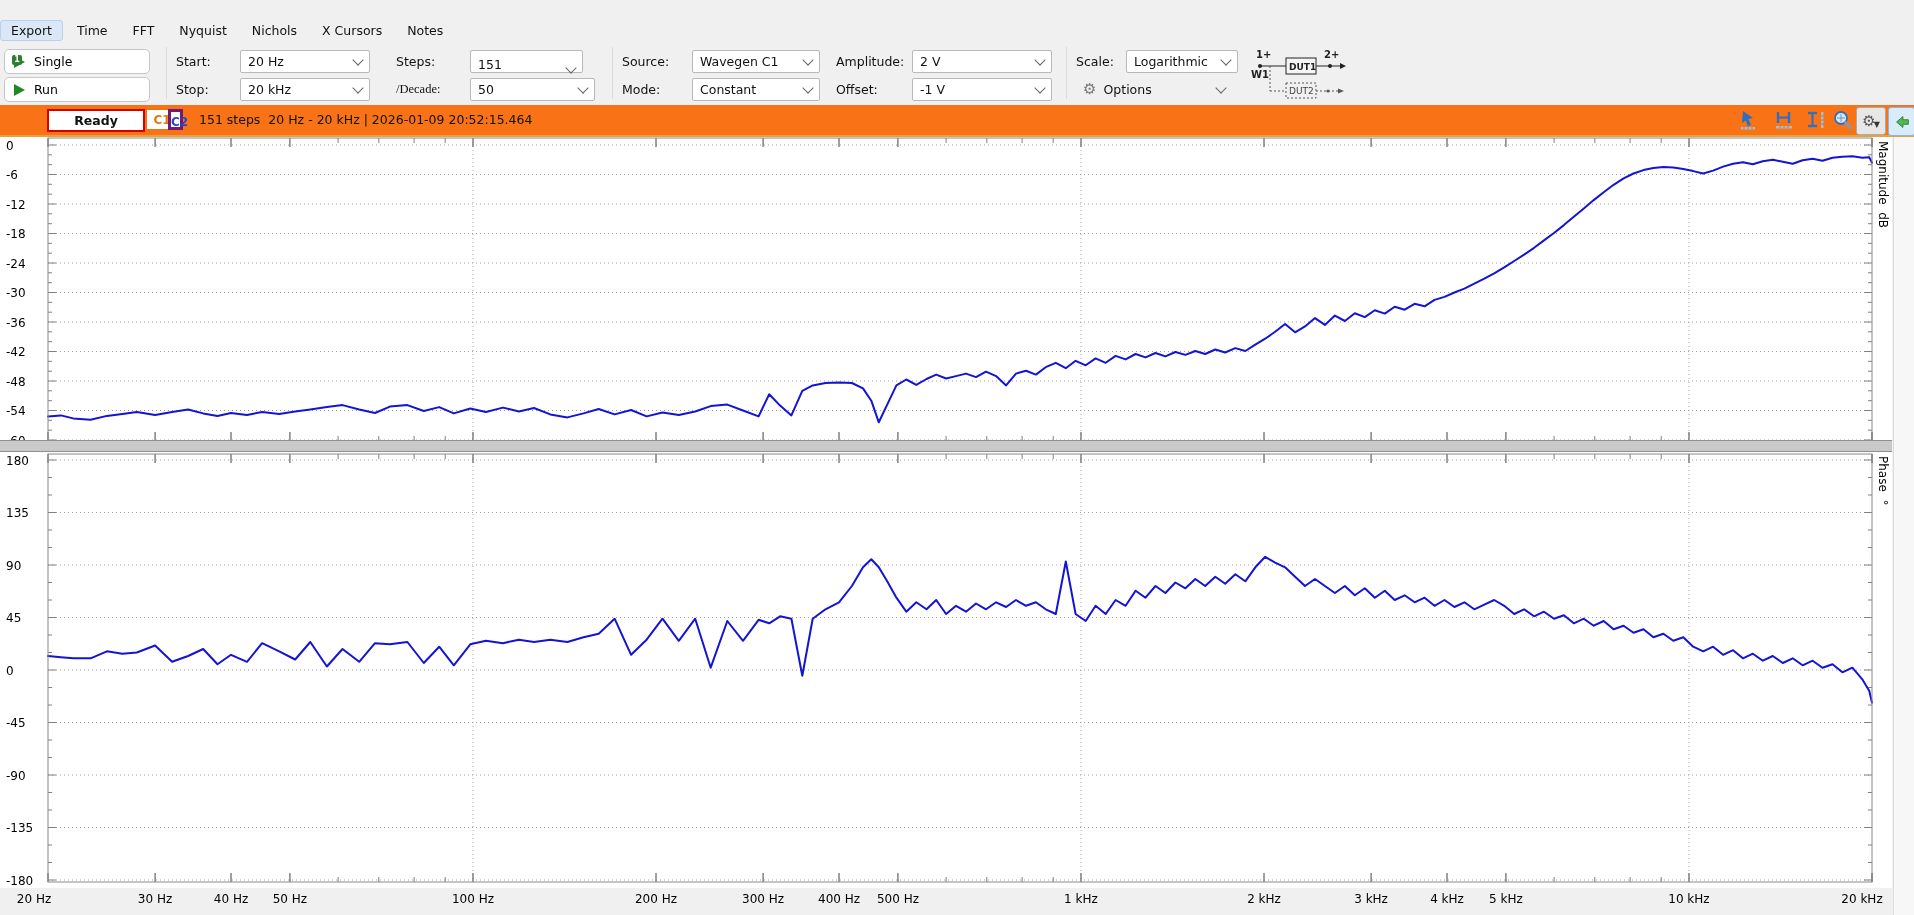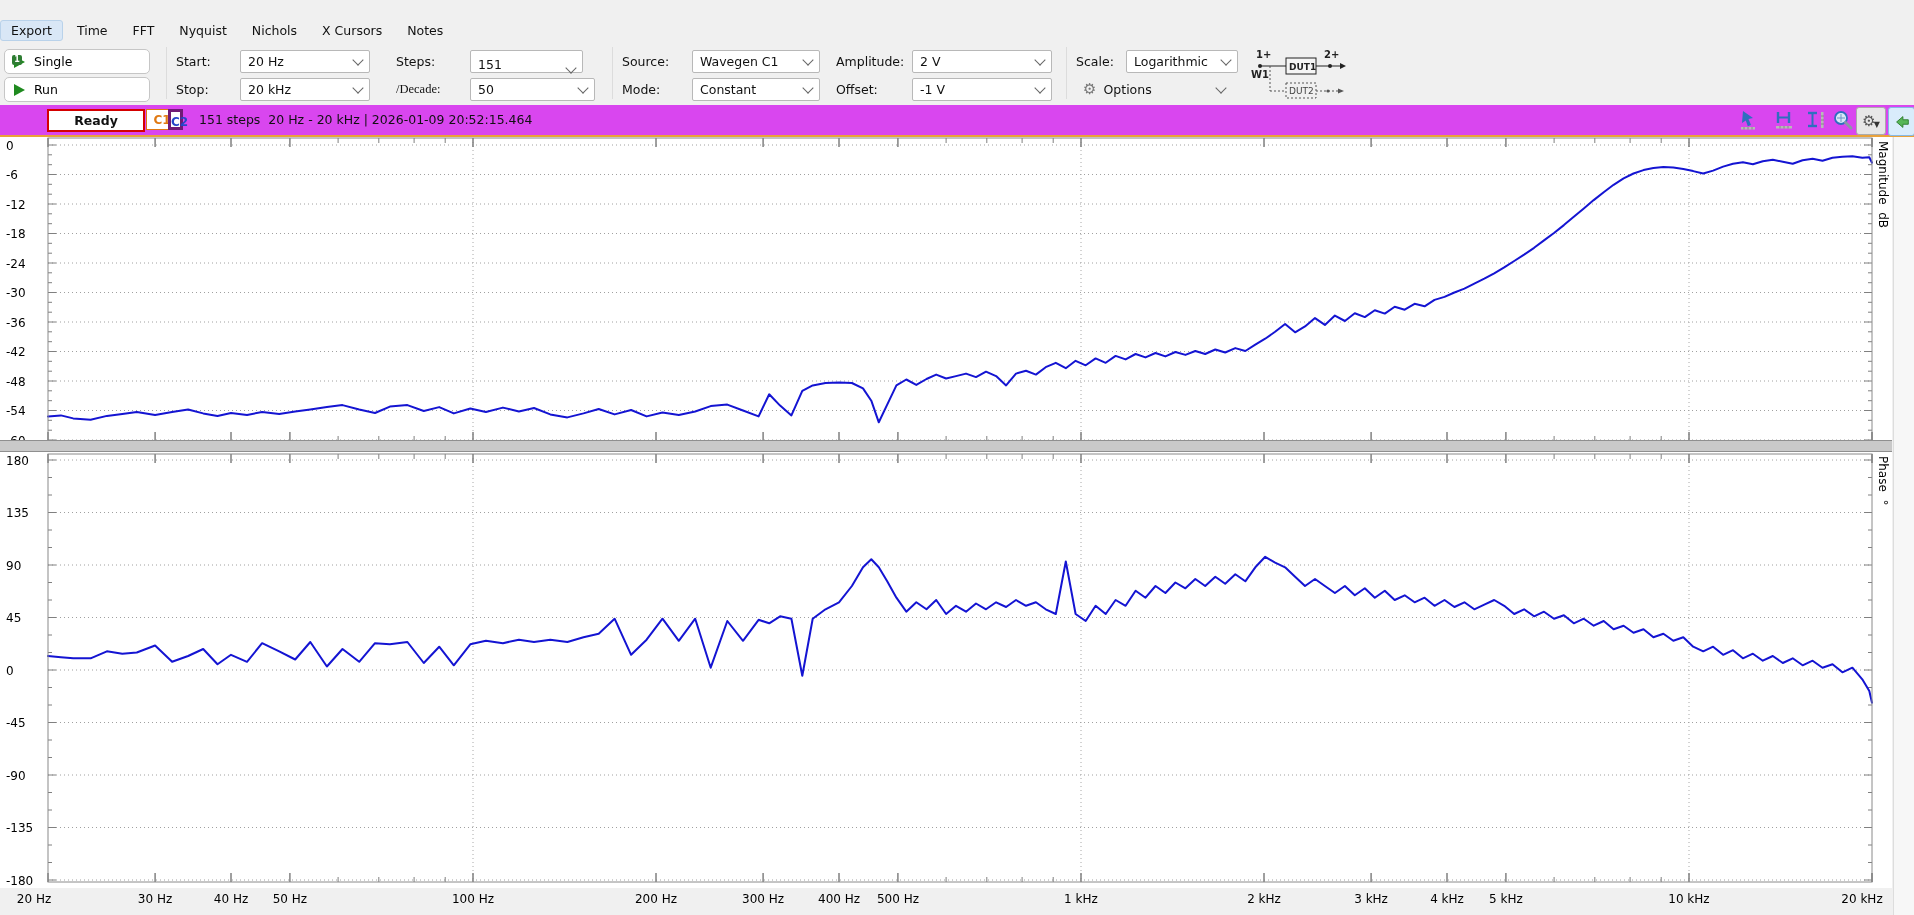--- a/index.html
+++ b/index.html
@@ -21,21 +21,21 @@
   .badge1{position:absolute;left:-13px;top:-7px;width:10px;height:10px;background:#2e7d32;color:#fff;border-radius:2px;
           font-size:8px;line-height:10px;text-align:center;font-weight:bold;}
   .tlabel{position:absolute;height:25px;line-height:25px;}
   .combo{position:absolute;height:23px;background:#fff;border:1px solid #b8b8b8;border-radius:2px;box-sizing:border-box;
          display:flex;align-items:center;justify-content:space-between;padding:0 7px;cursor:pointer;}
   .chev{width:7px;height:7px;border-right:1.4px solid #666;border-bottom:1.4px solid #666;transform:rotate(45deg);margin-top:-3px;flex:none;margin-left:6px;}
   .sep{position:absolute;top:6px;bottom:6px;width:1px;background:#dcdcdc;}
   .optbtn{position:absolute;height:23px;display:flex;align-items:center;gap:7px;padding:0 7px;cursor:pointer;}
   .gear{font-size:15px;color:#777;line-height:23px;}
   
-  .statusbar{position:absolute;top:105px;left:0;right:0;height:30px;background:#d946ef;border-bottom:2px solid #e9a23b;}
+  .statusbar{position:absolute;top:105px;left:0;right:0;height:30px;background:#f97316;border-bottom:2px solid #e9a23b;}
   .ready{position:absolute;left:47px;top:4px;width:94px;height:19px;border:2px solid #d40000;background:#fff;
          font-weight:bold;text-align:center;line-height:19px;}
   .cbox{position:absolute;top:4px;height:21px;background:#fff;font-weight:bold;text-align:center;line-height:21px;font-size:12px;box-sizing:border-box;}
   .c1box{left:146px;width:32px;border:1px solid #e07912;color:#e07912;}
   .c2box{left:168px;width:15px;border:3px solid #701a75;color:#2546c8;}
   .info{position:absolute;left:199px;top:4px;line-height:21px;white-space:pre;}
   .sicon{position:absolute;top:4px;width:24px;height:22px;cursor:pointer;}
   .gearbtn{position:absolute;top:2px;left:1856px;width:28px;height:26px;background:#e7e7e7;border:1px solid #ababab;border-radius:3px;
            display:flex;align-items:center;justify-content:center;cursor:pointer;}
   .gearbtn .dn{font-size:8px;color:#333;margin-left:-2px;margin-top:6px;}

